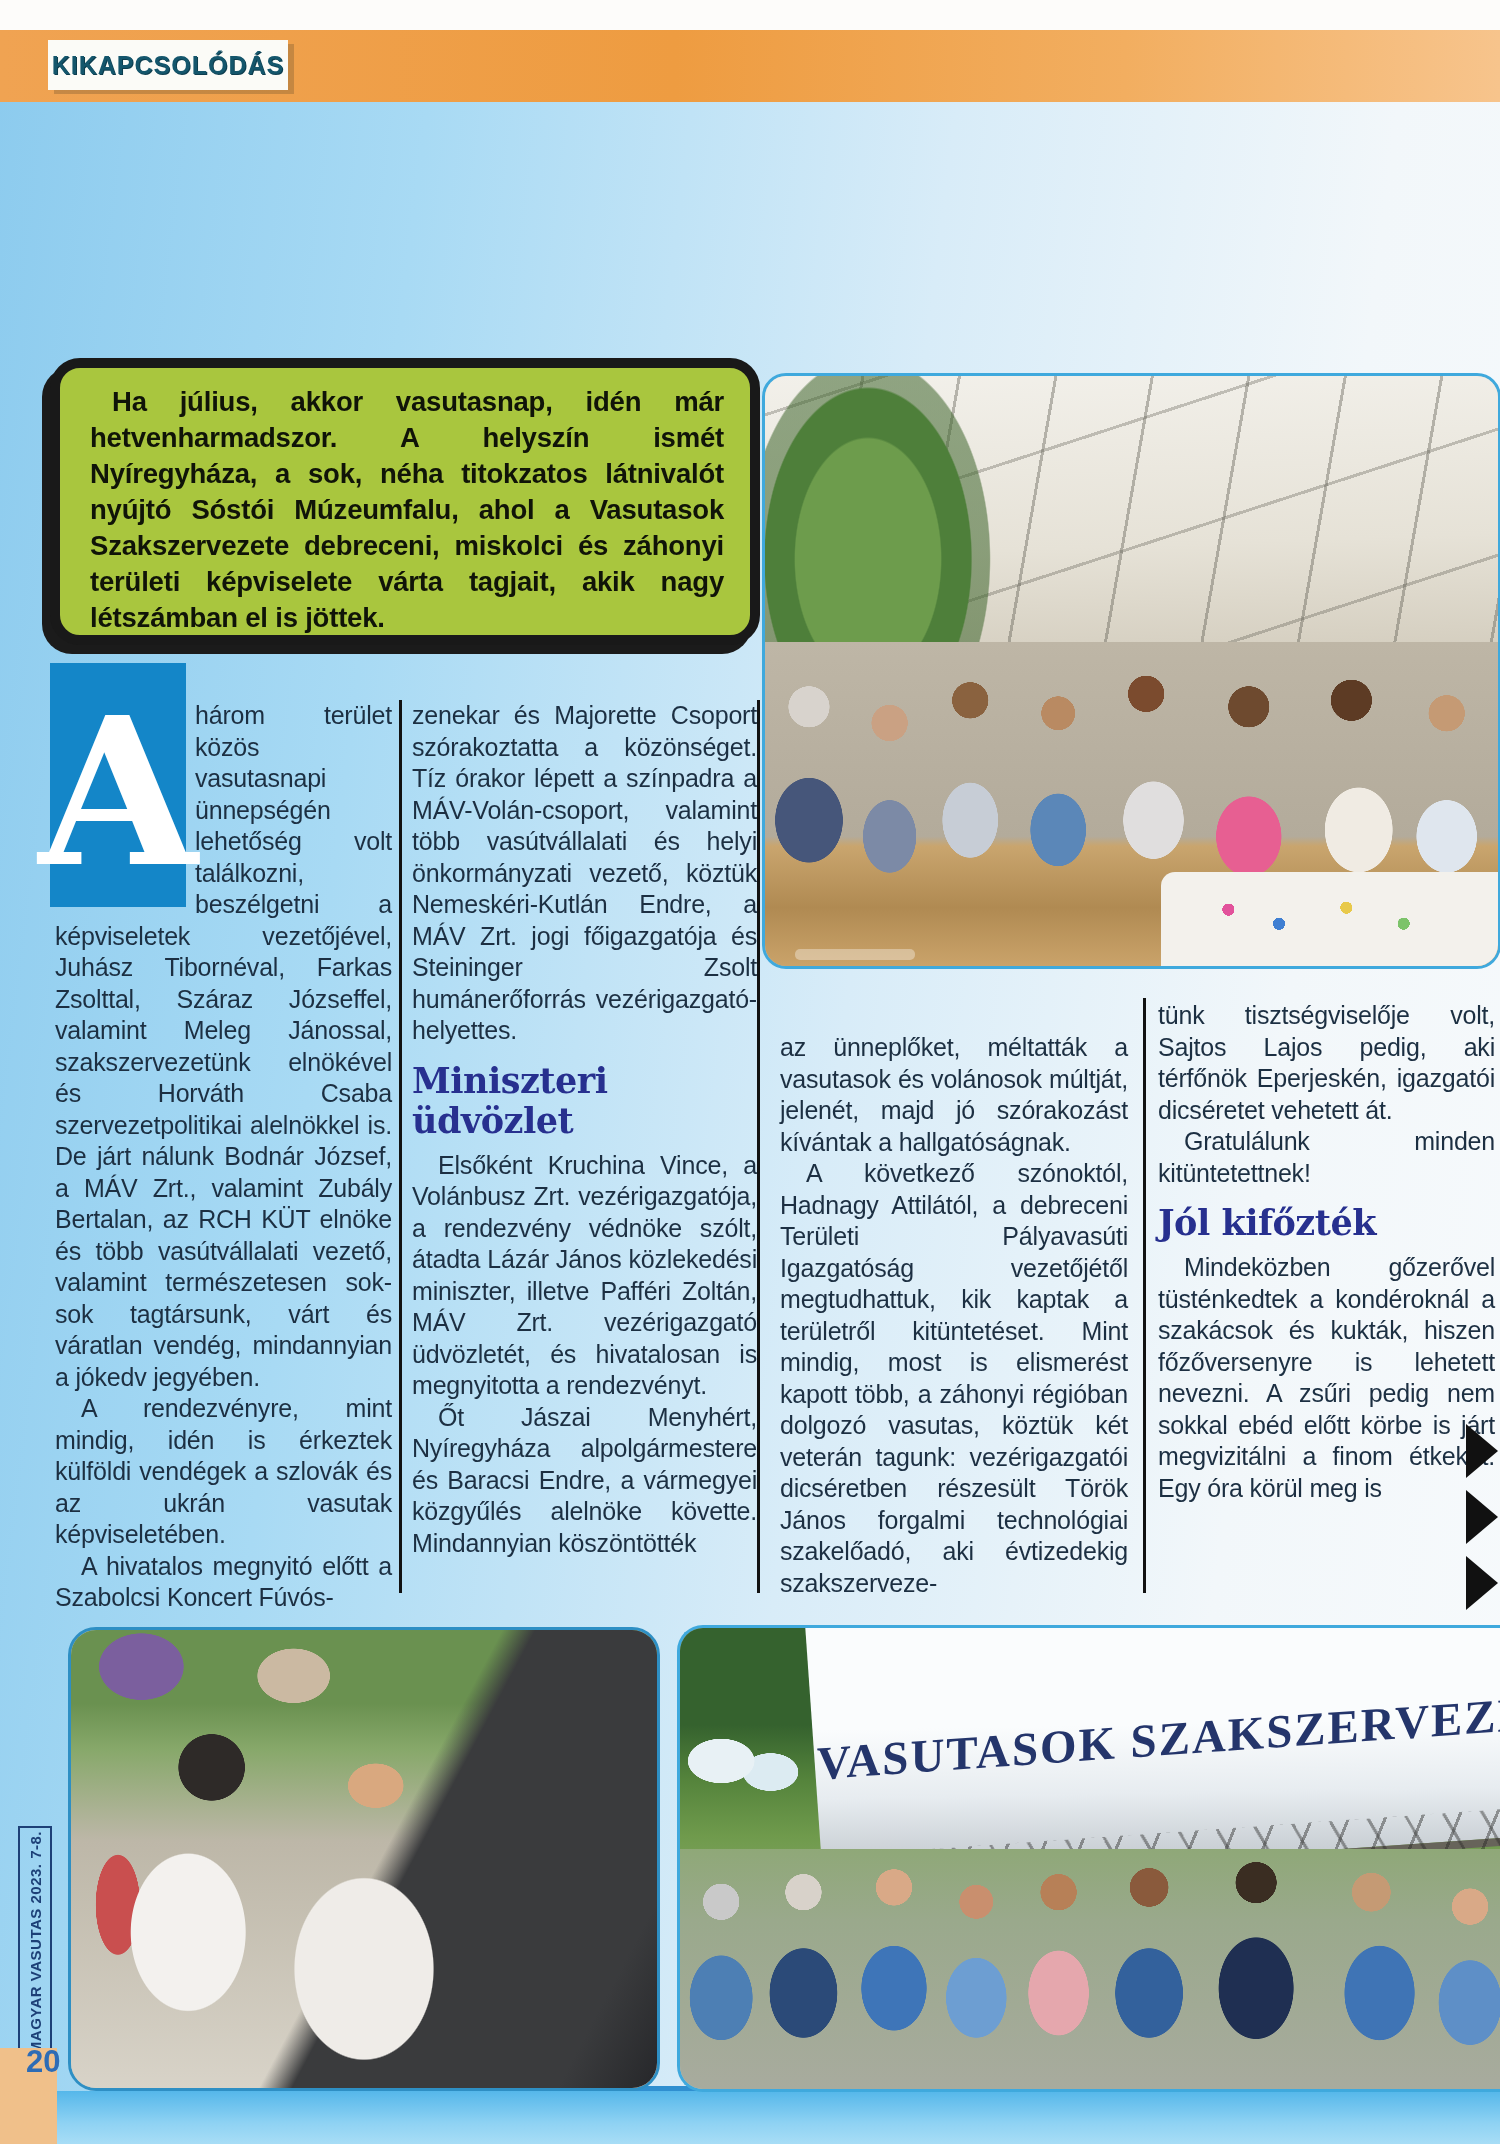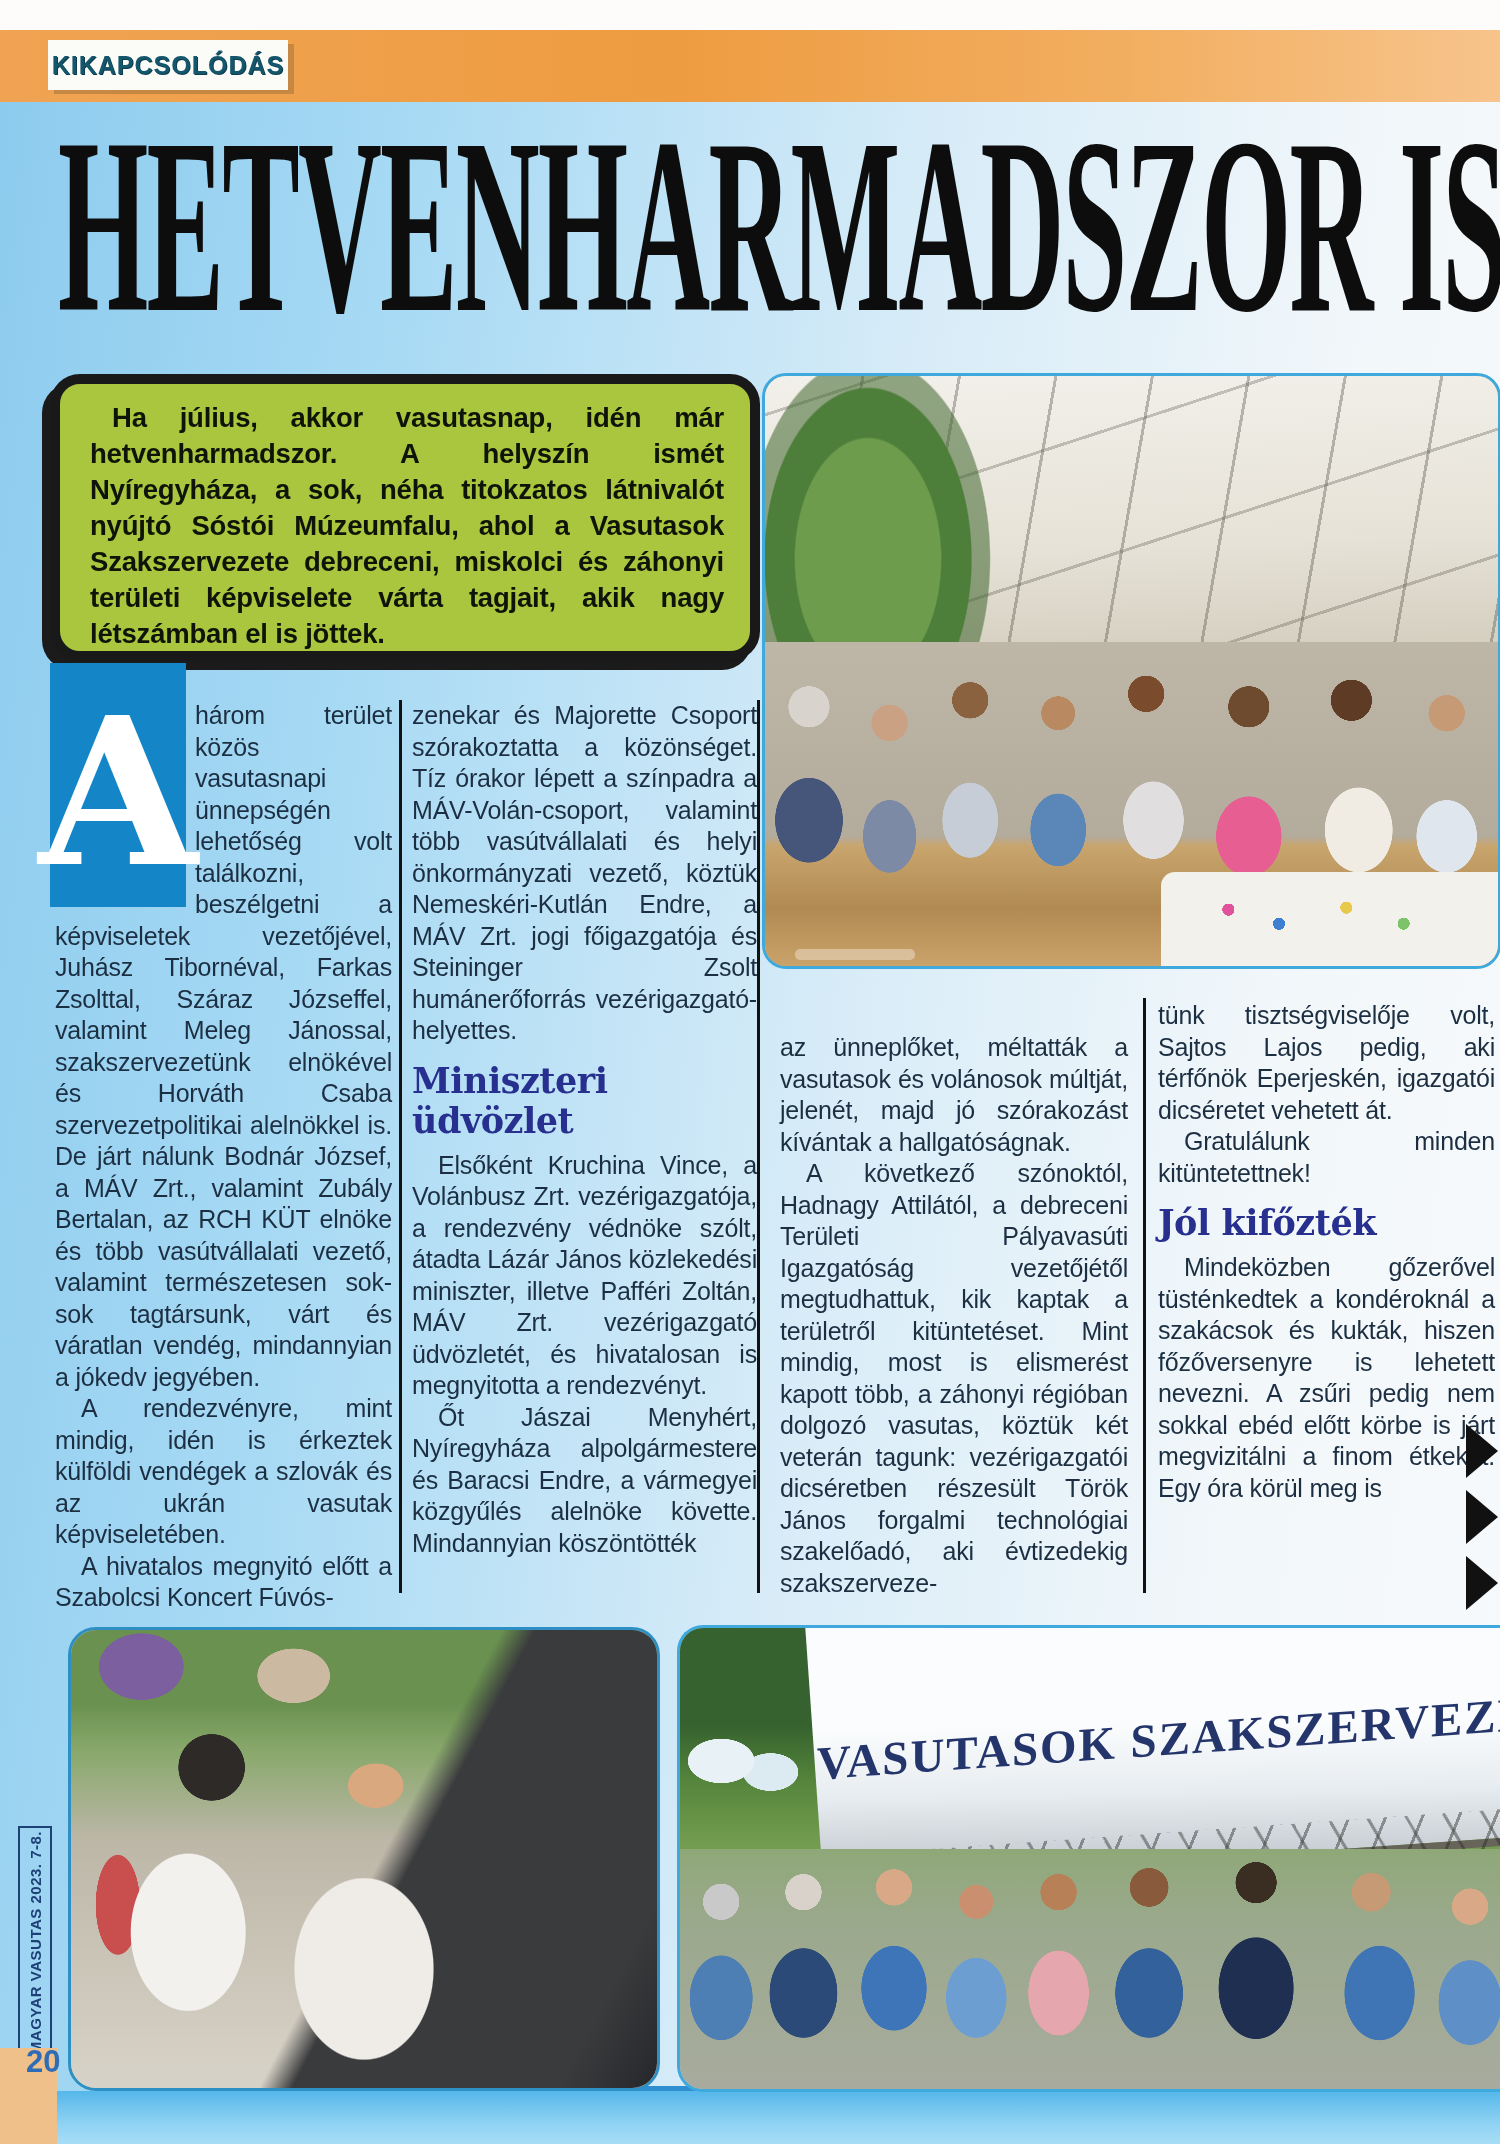--- a/index.html
+++ b/index.html
@@ -15,21 +15,21 @@
   .section-label{font-weight:700;font-size:25px;letter-spacing:1px;color:#14566c;
         font-family:"Liberation Sans",sans-serif;text-shadow:1px 1px 0 #0d3d4e;}
   
   .headline-wrap{position:absolute;left:58px;top:118px;width:1440px;height:215px;overflow:visible;}
   .headline{display:inline-block;white-space:nowrap;font-family:"Liberation Serif","DejaVu Serif",serif;
         font-weight:700;font-size:250px;line-height:215px;color:#0d0d0d;letter-spacing:-4px;
         transform:scale(0.465,1.0);transform-origin:0 0;}
   
   .lead-box{position:absolute;left:50px;top:358px;width:710px;height:287px;box-sizing:border-box;
         background:#a9c63e;border:10px solid #191919;border-radius:30px;
-        box-shadow:-8px 9px 0 #1b1b1b;padding:16px 26px 10px 30px;margin-top:16px;}
+        box-shadow:-8px 9px 0 #1b1b1b;padding:16px 26px 10px 30px;}
   .lead-text{font-weight:700;font-size:27.5px;line-height:36px;color:#101408;text-align:justify;
         text-indent:22px;letter-spacing:-0.2px;}
   
   .photo{position:absolute;overflow:hidden;border:3px solid #3fa9dd;background:#b8c4c2;}
   .photo-top{left:762px;top:373px;width:733px;height:590px;border-radius:24px;}
   .tp-canopy{position:absolute;left:0;top:0;width:100%;height:52%;
         background:repeating-linear-gradient(100deg,rgba(92,90,80,.40) 0 3px,transparent 3px 95px),
                    repeating-linear-gradient(-18deg,rgba(92,90,80,.33) 0 3px,transparent 3px 120px),
                    linear-gradient(178deg,#f2f0ea 0%,#e6e2d7 55%,#cfc8b8 100%);}
   .tp-foliage{position:absolute;left:-4%;top:-6%;width:36%;height:74%;border-radius:50%;
@@ -147,23 +147,20 @@
 <body>
 
 <div class="page">
 
   <div class="top-white"></div>
   <div class="top-orange"></div>
   <div class="section-label-box">
     <span class="section-label">KIKAPCSOLÓDÁS</span>
   </div>
 
-  <div class="headline-wrap">
-    <span class="headline">HETVENHARMADSZOR IS</span>
-  </div>
 
   <div class="lead-box">
     <div class="lead-text">Ha július, akkor vasutasnap, idén már hetvenharmadszor. A helyszín ismét Nyíregyháza, a sok, néha titokzatos látnivalót nyújtó Sóstói Múzeumfalu, ahol a Vasutasok Szakszervezete debreceni, miskolci és záhonyi területi képviselete várta tagjait, akik nagy létszámban el is jöttek.</div>
   </div>
 
   <div class="photo photo-top">
     <div class="tp-canopy"></div>
     <div class="tp-foliage"></div>
     <div class="tp-crowd"></div>
     <div class="tp-cloth"></div>

